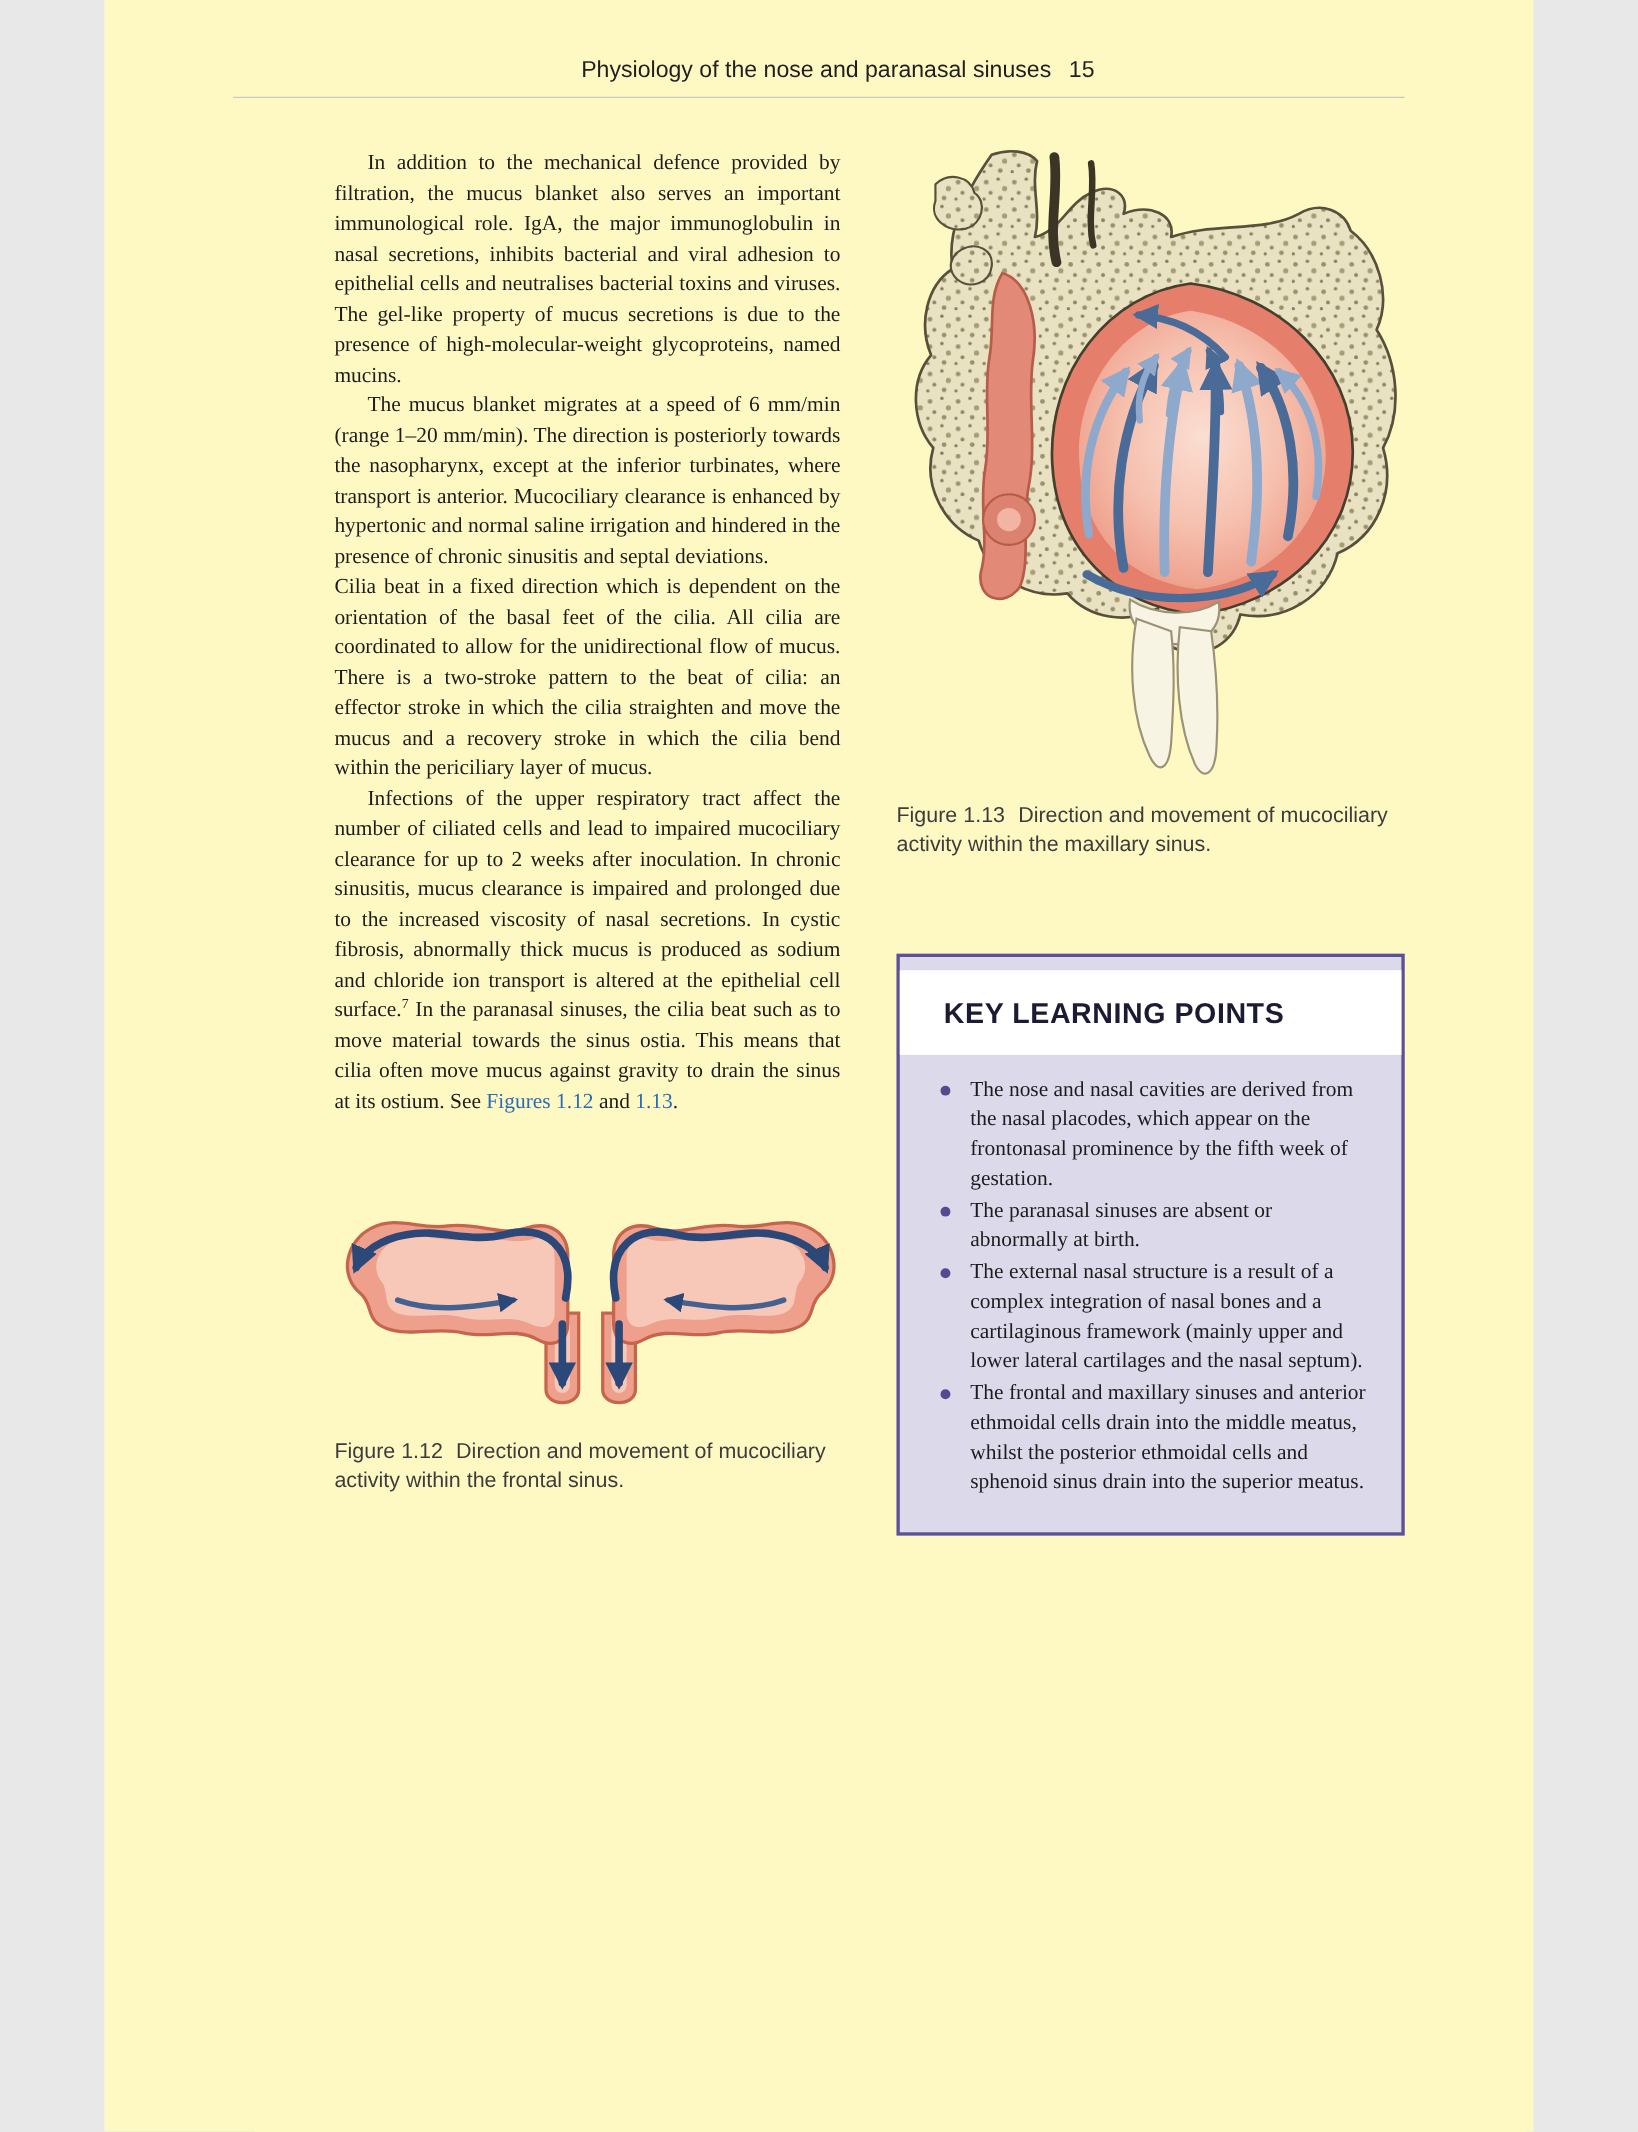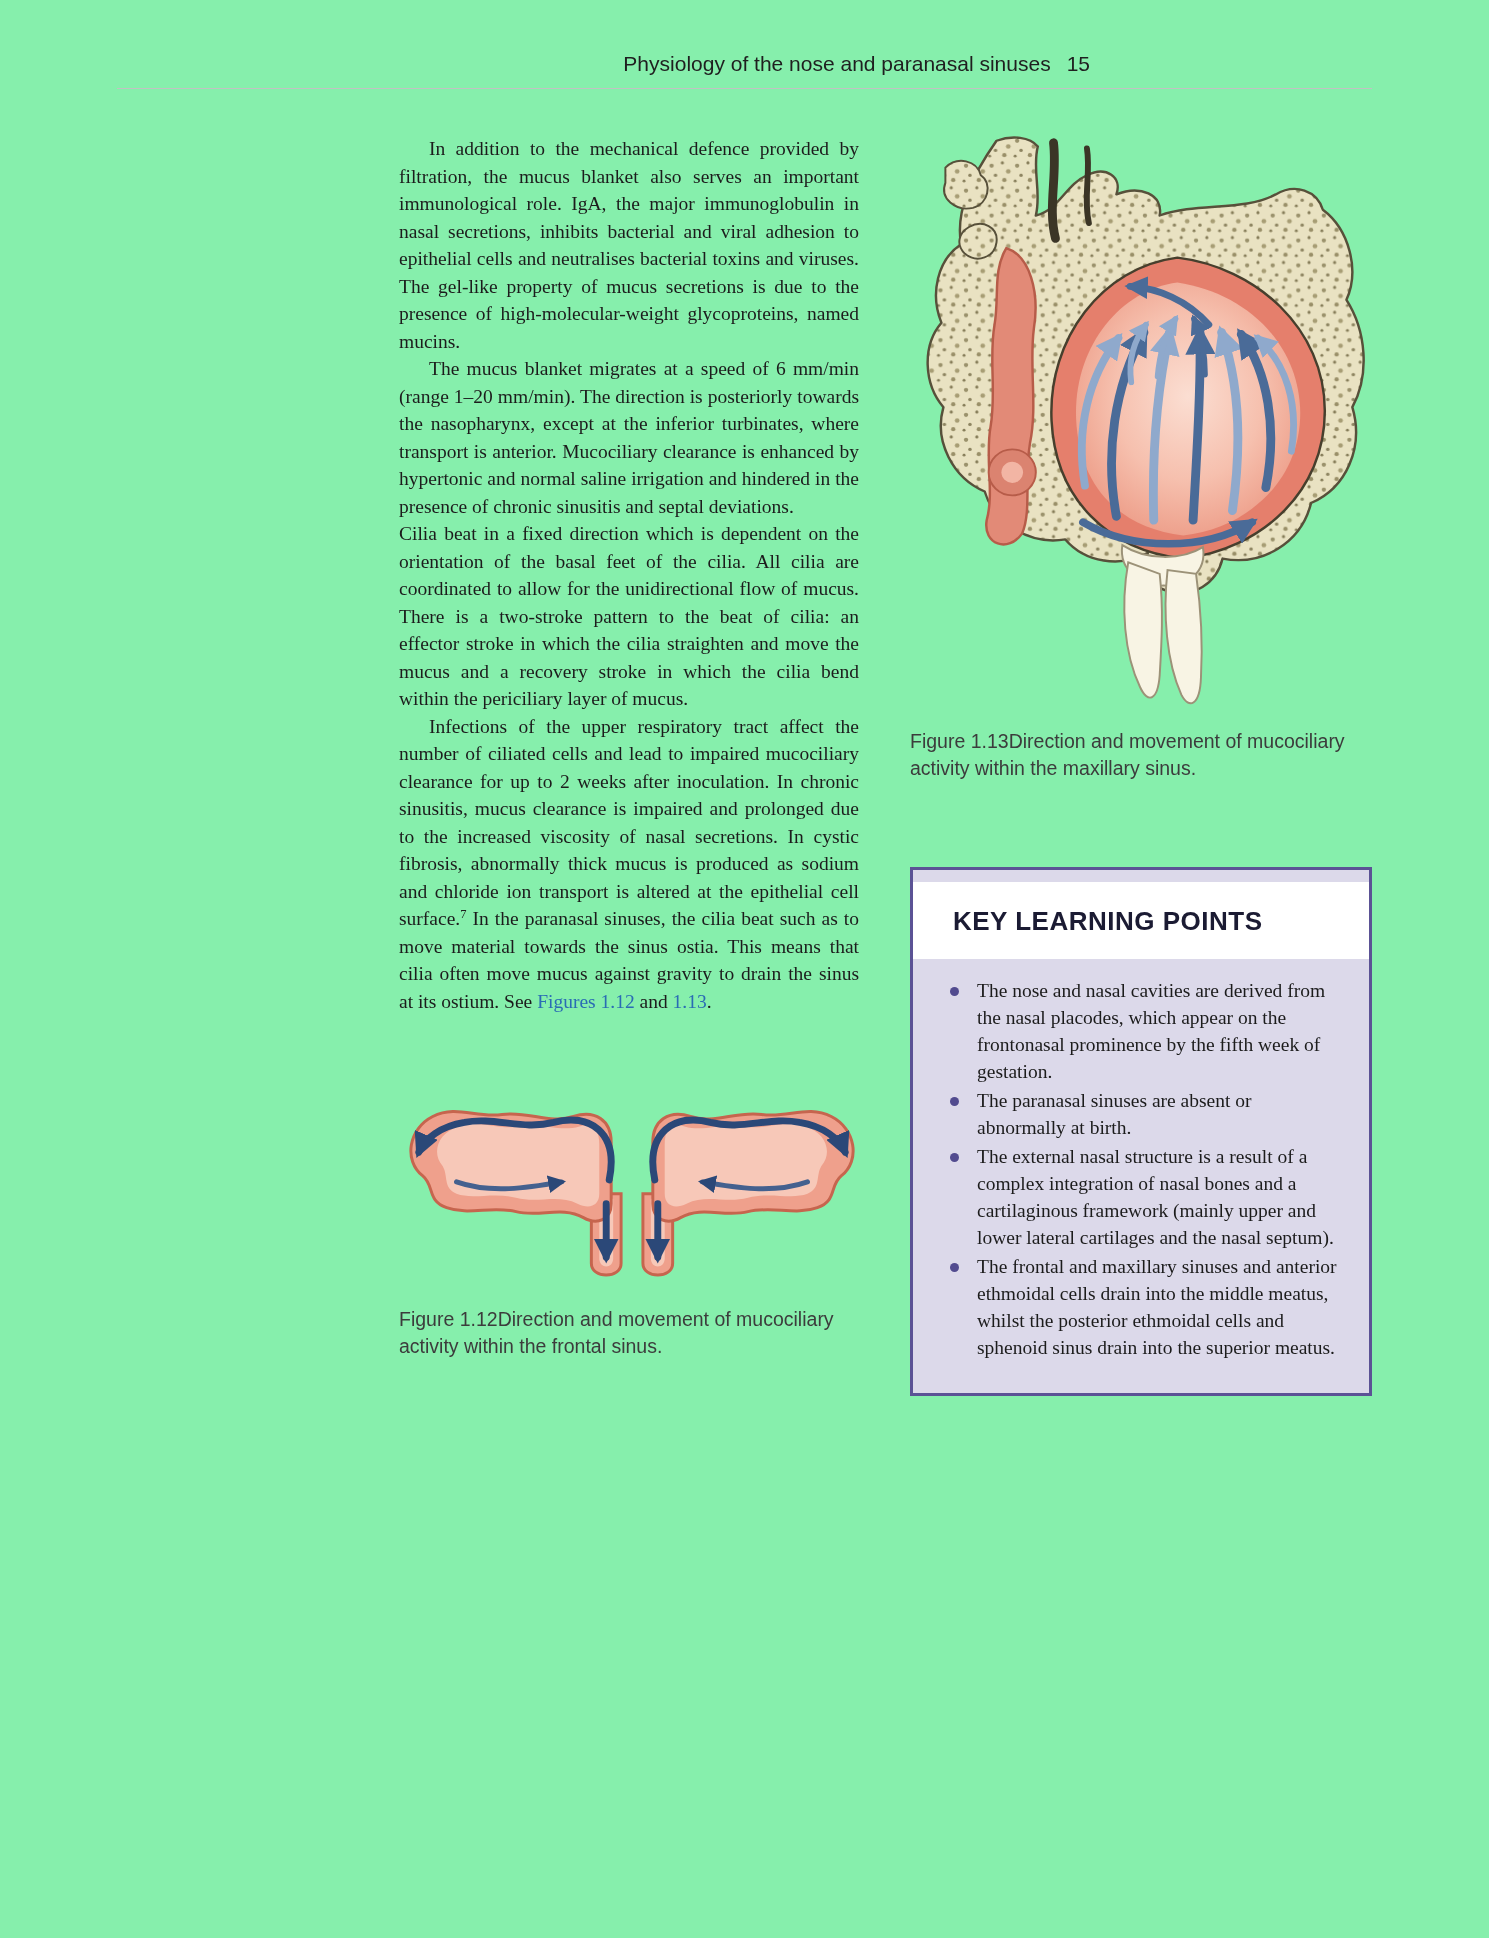--- a/index.html
+++ b/index.html
@@ -1,18 +1,18 @@
 <!DOCTYPE html>
 <html><head>
 <meta charset="utf-8">
 <style>
   * { box-sizing: border-box; }
   html, body { margin: 0; padding: 0; background: #e8e8e8; }
   .page {
-    width: 1489px; height: 1938px; margin: 0 auto; background: #86efac;
+    width: 1299px; height: 1938px; margin: 0 auto; background: #fef9c3;
     font-family: "Liberation Serif", serif; color: #1c1c1c;
     padding: 52px 117px 40px 117px; position: relative; overflow: hidden;
   }
   
   .running-head {
     display: flex; justify-content: flex-end; align-items: baseline;
     gap: 16px; padding-right: 282px; padding-bottom: 12px;
     border-bottom: 1.5px solid #c2c2c2;
     font-family: "Liberation Sans", sans-serif; font-size: 21px; color: #1f1f1f;
   }
@@ -32,21 +32,21 @@
   .after-heading { margin-top: 26px; }
 
   .fn-sup { font-size: 12.5px; vertical-align: super; line-height: 0; }
   .doc-link { color: #2a6cb4; cursor: pointer; }
 
   .fig { margin-top: 40px; }
   .fig-caption {
     font-family: "Liberation Sans", sans-serif; font-size: 19.5px;
     line-height: 26.5px; color: #3c3c3c; margin-top: 18px; text-align: left;
   }
-  .fig-label { }
+  .fig-label { margin-right: 12px; }
 
   .fig13-art { display: block; }
   .fig12-art { display: block; }
 
   
   .klp-box { margin-top: 86px; border: 3px solid #5b5295; background: #dcd9ea; width: 462px; }
   .klp-title {
     background: #ffffff; font-family: "Liberation Sans", sans-serif;
     font-weight: 700; font-size: 26px; letter-spacing: 0.5px; color: #1b1b33;
     padding: 24px 40px 22px 40px;

